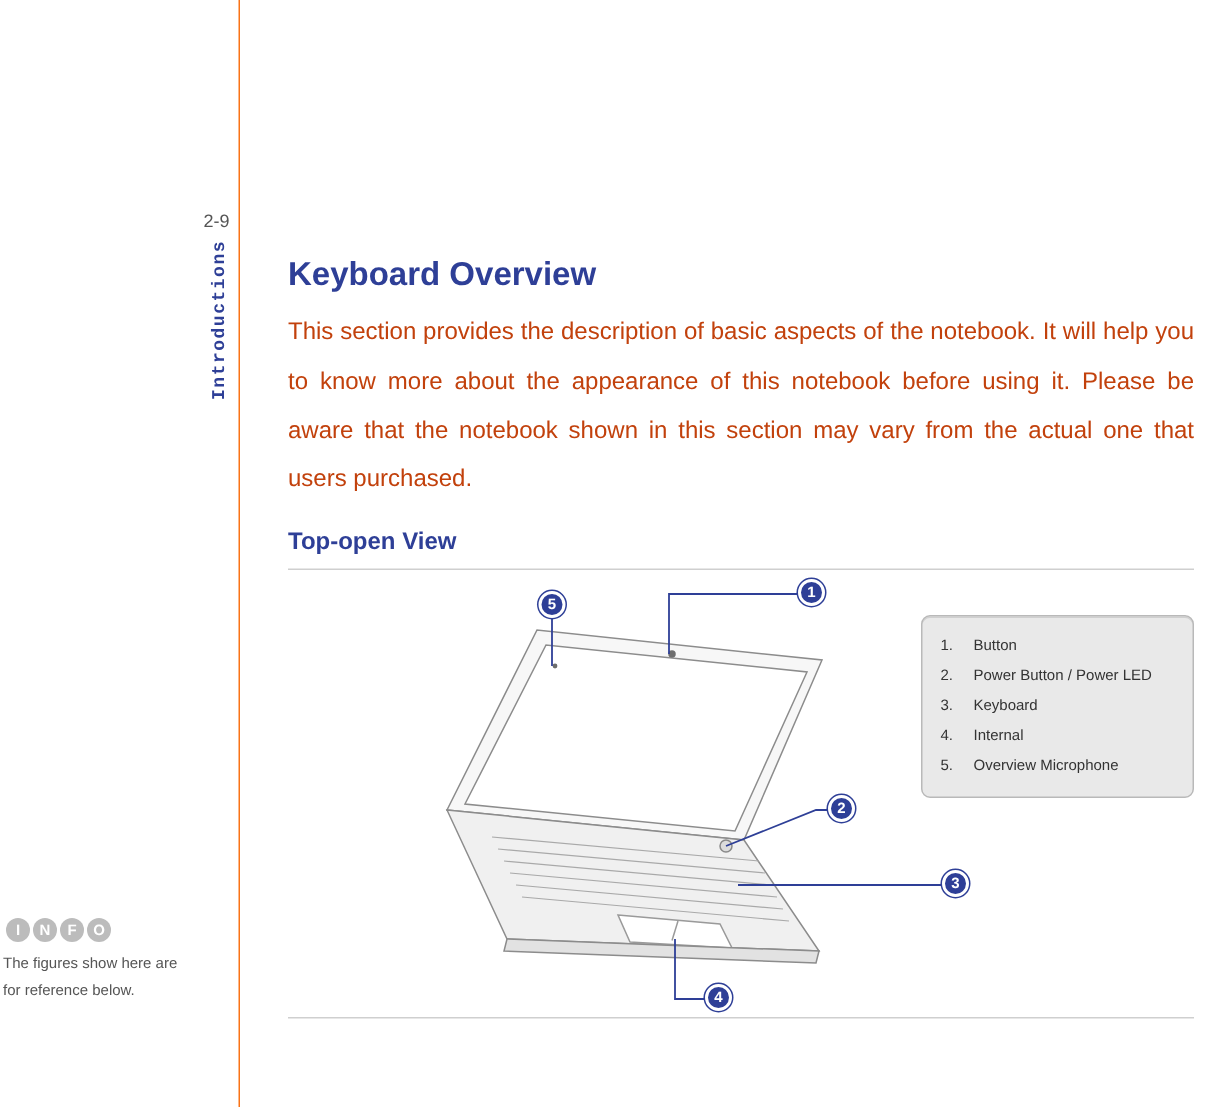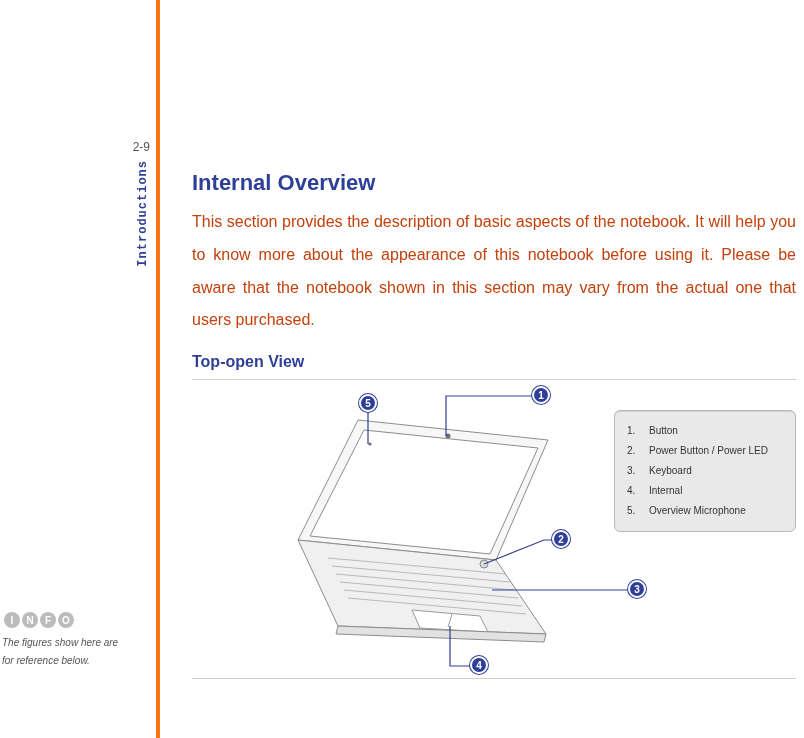--- a/index.html
+++ b/index.html
@@ -2,21 +2,21 @@
 <html><head>
 <meta charset="utf-8">
 <style>
   * { box-sizing: border-box; margin: 0; padding: 0; }
   html, body { width: 804px; height: 738px; background: #fff; font-family: Arial, Helvetica, sans-serif; color: #5a5a5a; }
   .page { width: 804px; height: 738px; position: relative; }
 
   
   .leftcol {
     position: absolute; left: 0; top: 0; width: 160px; height: 738px;
-    border-right: 4px solid #f97316;
+    border-right: 1px solid #f97316;
   }
   .page-num {
     position: absolute; right: 6px; top: 140px;
     font-size: 12px; color: #555;
   }
   .section-tab {
     position: absolute; right: 6px; top: 160px;
     writing-mode: vertical-rl; text-orientation: mixed;
     font-size: 12px; font-weight: bold; letter-spacing: 1px;
     color: #2e3f97; font-family: "Courier New", monospace;
@@ -27,21 +27,21 @@
     display: flex; gap: 2px;
   }
   .info-badge span {
     display: inline-flex; width: 16px; height: 16px; border-radius: 50%;
     background: #bcbcbc; color: #fff; font-size: 10px; font-weight: bold;
     align-items: center; justify-content: center;
     font-family: Arial, sans-serif;
   }
   .footnote {
     position: absolute; left: 2px; top: 634px; width: 156px;
-    font-size: 10px; font-style: italic; color: #555; line-height: 1.8;
+    font-size: 10px; color: #555; line-height: 1.8;
   }
 
   
   .main {
     position: absolute; left: 192px; top: 170px; right: 0; padding-right: 0;
     width: 604px;
   }
   .h1 { color: #2e3f97; font-size: 22px; font-weight: bold; margin-bottom: 10px; }
   .p  { font-size: 16px; line-height: 2.05; text-align: justify; margin-bottom: 16px; color: #c2410c; }
   .h2 { color: #2e3f97; font-size: 16px; font-weight: bold; margin: 4px 0 8px; }
@@ -81,21 +81,21 @@
       <span>F</span>
       <span>O</span>
     </div>
     <div class="footnote">
       <div>The figures show here are</div>
       <div>for reference below.</div>
     </div>
   </div>
 
   <div class="main">
-    <div class="h1">Internal Overview</div>
+    <div class="h1">Keyboard Overview</div>
     <div class="p">This section provides the description of basic aspects of the notebook.   It will help you to know more about the appearance of this notebook before using it. Please be aware that the notebook shown in this section may vary from the actual one that users purchased.</div>
     <div class="h2">Top-open View</div>
 
     <div class="fig-wrap">
 
       <svg class="laptop-svg" width="330" height="260" viewBox="0 0 330 260">
 
         <g fill="#f7f7f7" stroke="#8c8c8c" stroke-width="1">
           <path d="M50 140 L110 20 L300 40 L248 160 Z"></path>
           <path d="M62 136 L116 30 L290 48 L242 154 Z" fill="#ffffff"></path>

